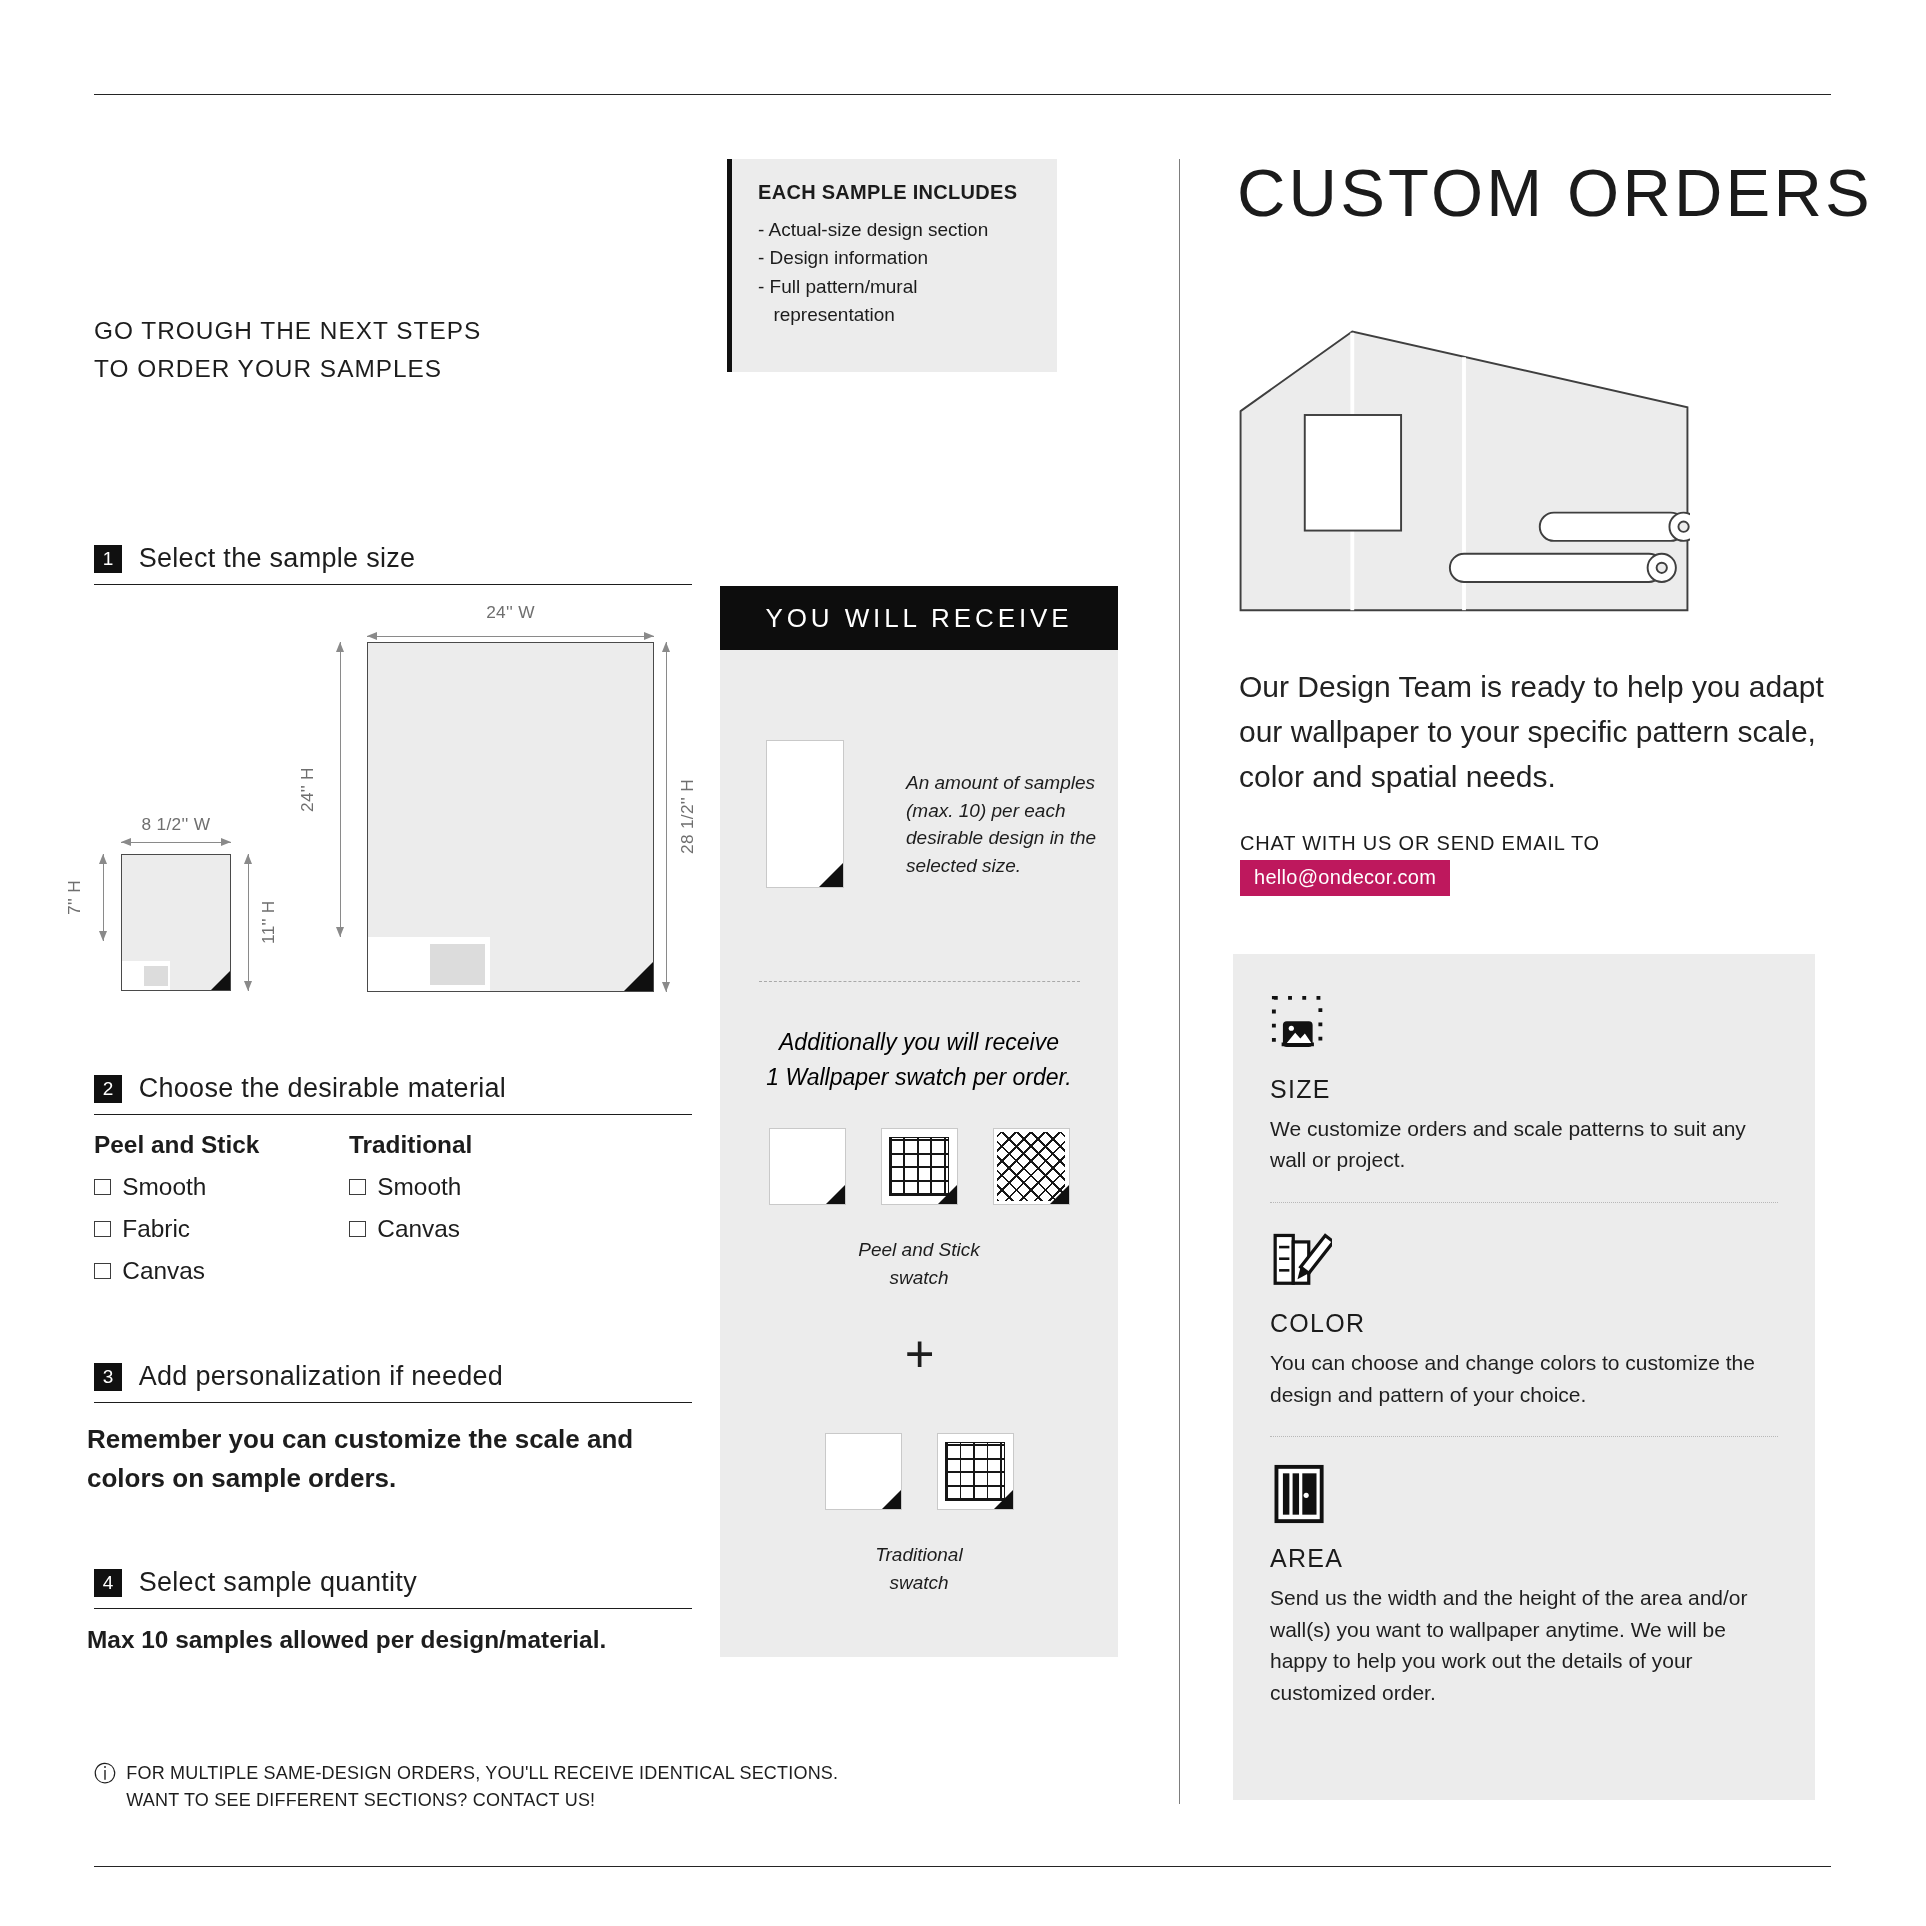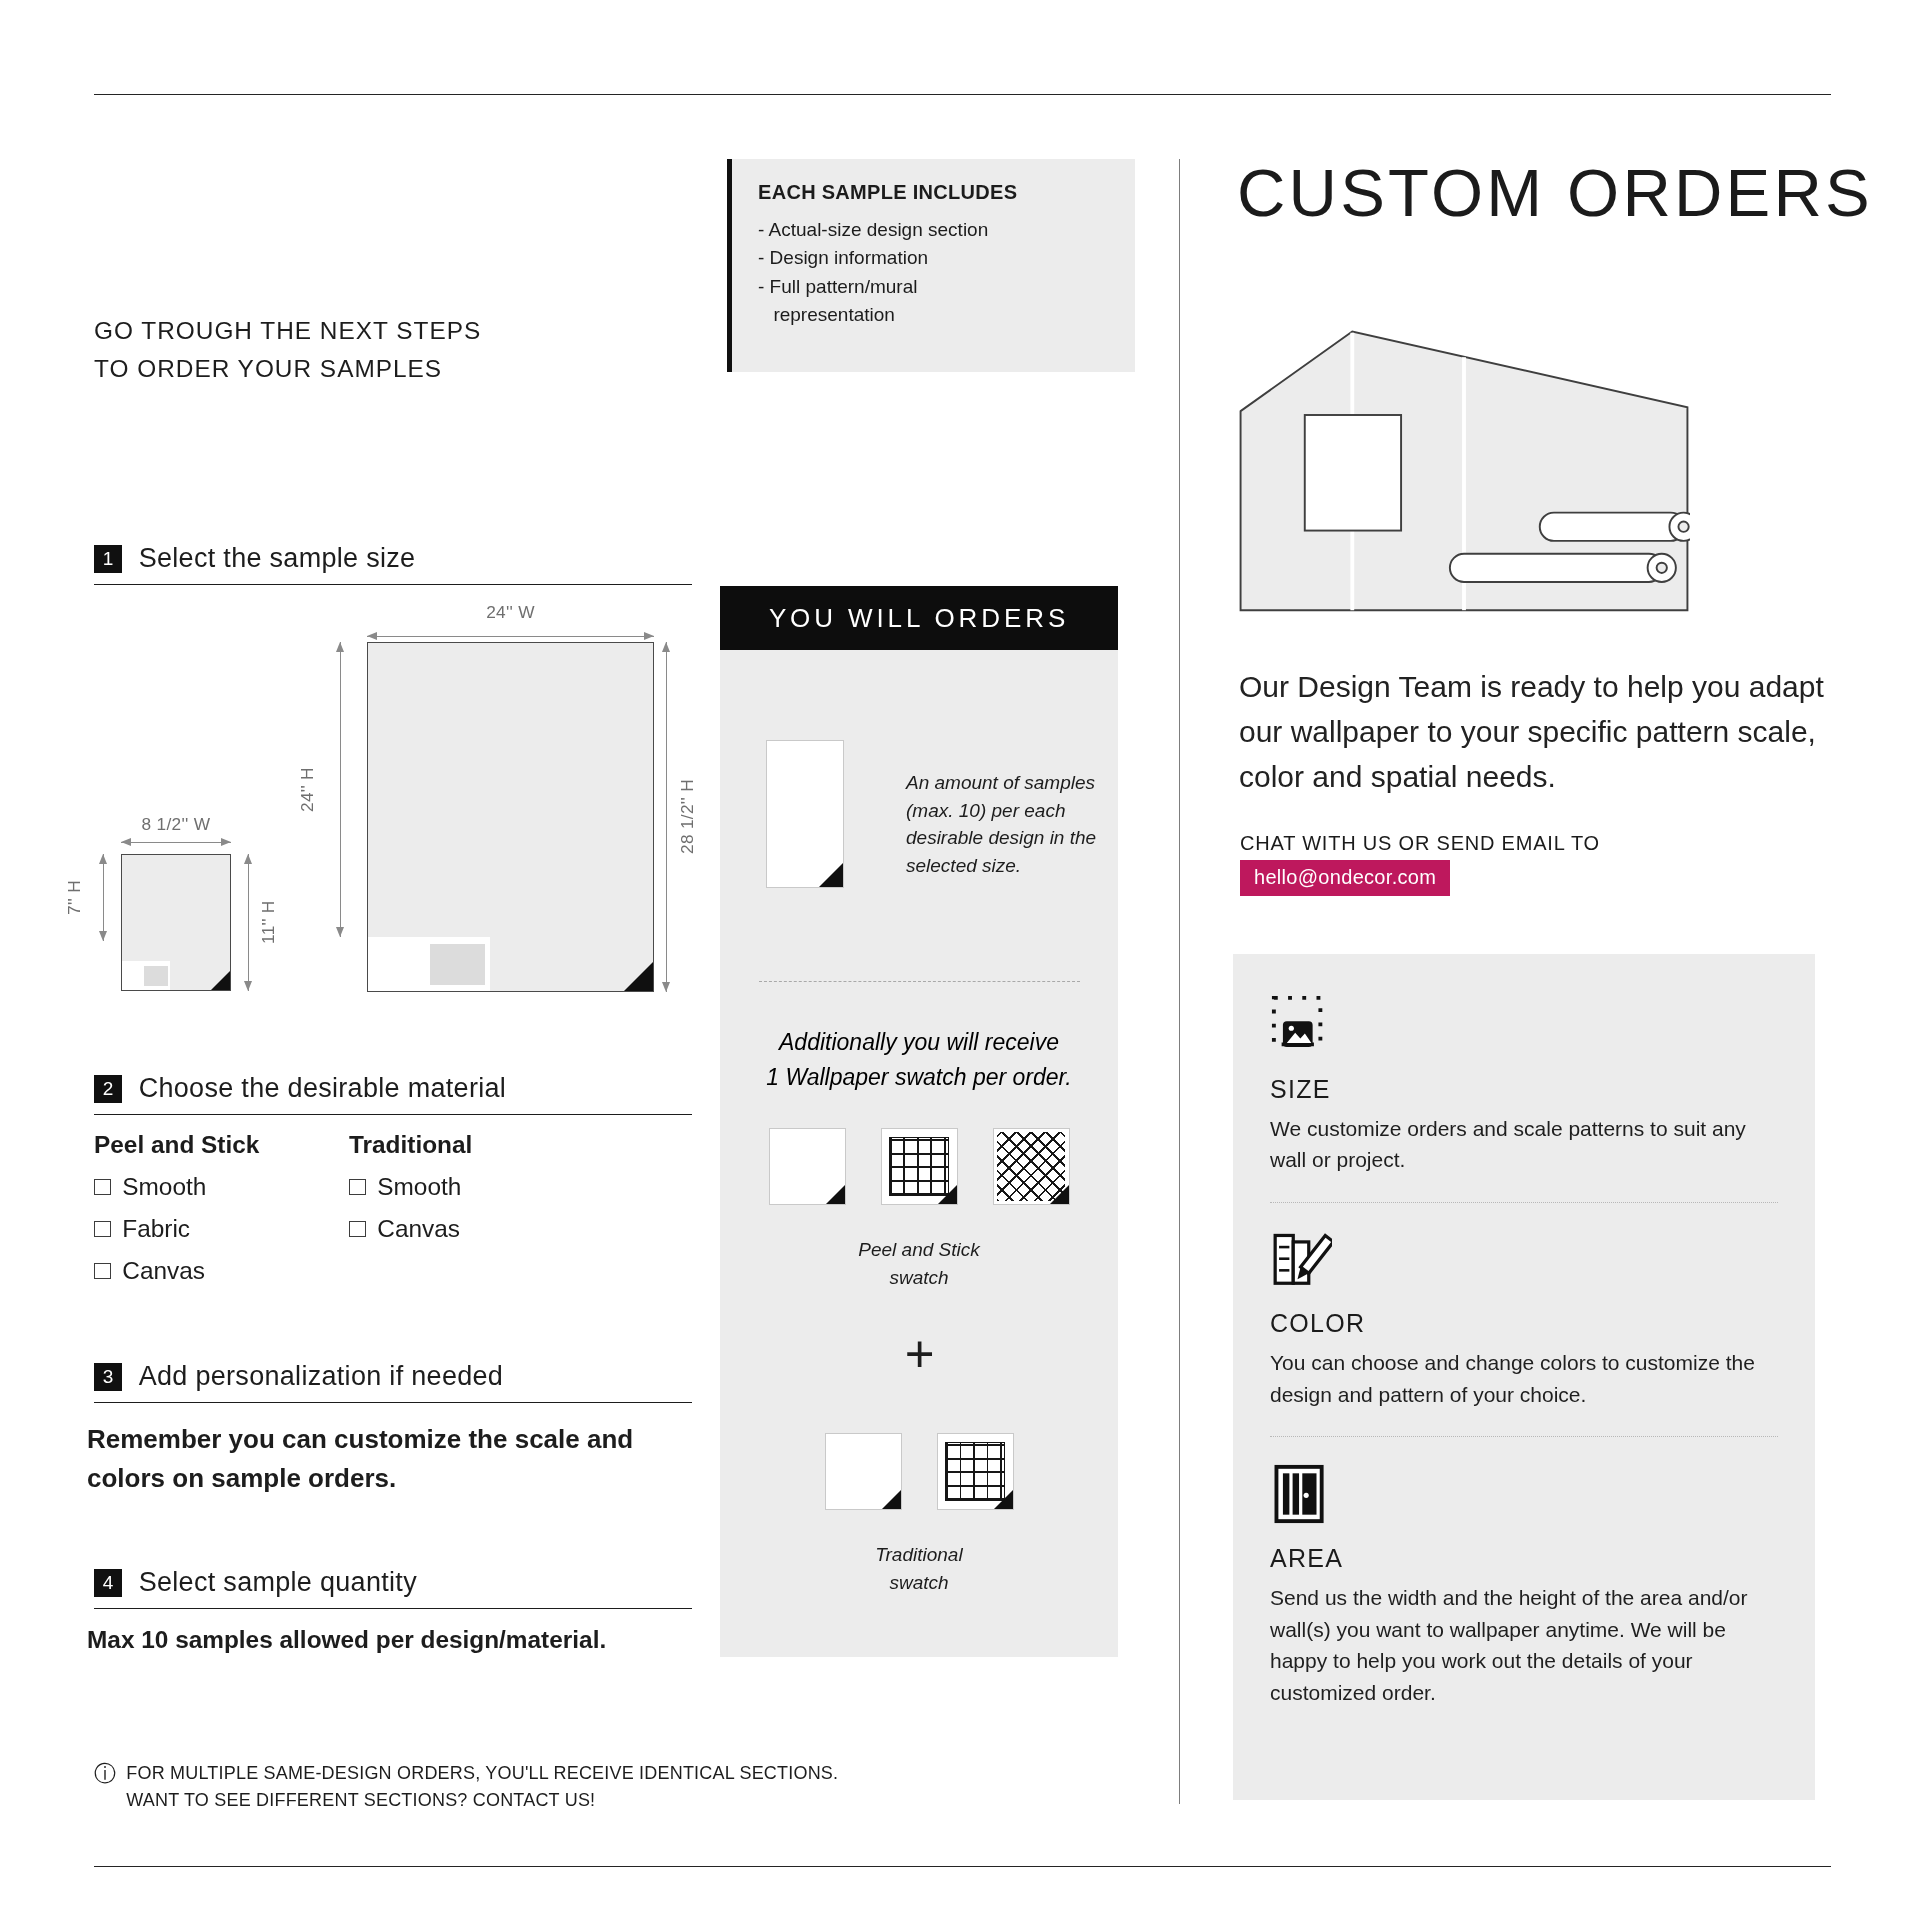--- a/index.html
+++ b/index.html
@@ -12,21 +12,21 @@
   .rule-top { top:94px; }
   .rule-bottom { top:1866px; }
   .vdivider { position:absolute; left:1179px; top:159px; width:1.3px; height:1645px; background:#7d7d7d; }
 
   .title { position:absolute; font-size:67px; font-weight:500; letter-spacing:3.2px; color:#1b1b1b; white-space:nowrap; }
   .title-samples { left:90px; top:154px; }
   .title-custom  { left:1237px; top:154px; }
 
   .intro-left { position:absolute; left:94px; top:312px; font-size:24.4px; line-height:1.55; letter-spacing:1px; white-space:pre-line; color:#1d1d1d; }
 
-  .includes-box { position:absolute; left:727px; top:159px; width:408px; height:213px; background:#ececec; border-left:5.1px solid #101010; padding:22px 26px; }
+  .includes-box { position:absolute; left:727px; top:159px; width:330px; height:213px; background:#ececec; border-left:5.1px solid #101010; padding:22px 26px; }
   .includes-title { font-size:20px; font-weight:700; margin-bottom:11.6px; letter-spacing:0.3px; }
   .includes-item { font-size:19px; line-height:1.5; padding-left:15.4px; text-indent:-15.4px; white-space:pre-line; }
   .includes-item::before { content:"- "; }
 
   .step-head { position:absolute; left:94px; width:598px; display:flex; align-items:center; gap:16.7px; border-bottom:1.3px solid #1d1d1d; padding-bottom:10.3px; }
   .step-num { width:28px; height:28px; background:#101010; color:#ffffff; font-size:19px; display:flex; align-items:center; justify-content:center; flex:0 0 28px; }
   .step-label { font-size:27px; letter-spacing:0.3px; color:#1d1d1d; }
 
   .sheet { position:absolute; background:#ececec; border:1.3px solid #4a4a4a; }
   .strip { position:absolute; left:0; bottom:0; background:#ffffff; }
@@ -181,21 +181,21 @@
     <span class="step-num">4</span>
     <span class="step-label">Select sample quantity</span>
   </div>
   <div class="note-text" style="top:1622px; font-size:24.4px;">Max 10 samples allowed per design/material.</div>
 
   <div class="footnote">
     <span class="info-icon">ⓘ</span>
     <span class="footnote-text">FOR MULTIPLE SAME-DESIGN ORDERS, YOU'LL RECEIVE IDENTICAL SECTIONS. WANT TO SEE DIFFERENT SECTIONS? CONTACT US!</span>
   </div>
 
-  <div class="receive-bar">YOU WILL ORDERS</div>
+  <div class="receive-bar">YOU WILL RECEIVE</div>
 
   <div class="receive-panel">
     <div class="sample-sheet-icon">
       <span class="fold fold-38"></span>
     </div>
     <div class="receive-sample-text">An amount of samples (max. 10) per each desirable design in the selected size.</div>
 
     <div class="dashed-div"></div>
 
     <div class="receive-add-text">Additionally you will receive

